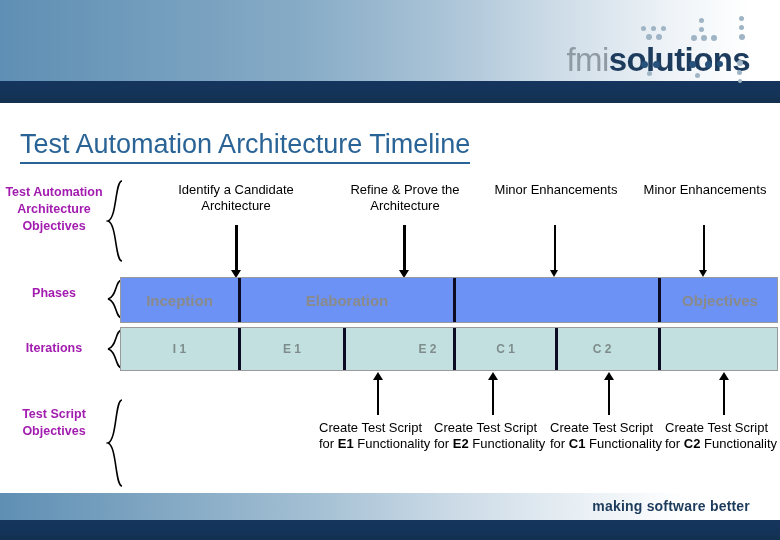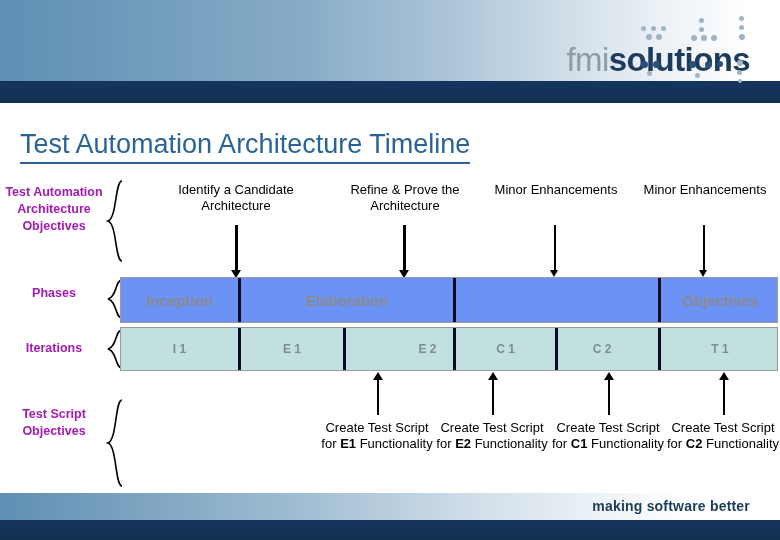--- a/index.html
+++ b/index.html
@@ -89,21 +89,21 @@
     display:flex;align-items:center;justify-content:center;
     font-weight:700;color:#8a8a8a;box-sizing:border-box;
   }
   .bar-phases .cell{font-size:15px;}
   .bar-iter .cell{font-size:12px;color:#7f8c8c;}
 
   .divider{position:absolute;top:0;height:100%;width:3px;background:#0b0b23;}
 
   
   .tsl{
-    position:absolute;text-align:center;font-size:13px;color:#000;
+    position:absolute;text-align:left;font-size:13px;color:#000;
     line-height:16px;
   }
   .tsl b{font-weight:700;}
 </style>
 </head>
 <body>
 
 <div class="hdr-band"></div>
 <div class="hdr-bar"></div>
 
@@ -196,21 +196,20 @@
   <div class="cell" style="left:0px;width:117px;">I 1</div>
   <div class="divider" style="left:117px;"></div>
   <div class="cell" style="left:120px;width:102px;">E 1</div>
   <div class="divider" style="left:222px;"></div>
   <div class="cell" style="left:225px;width:107px;margin-left:28px;">E 2</div>
   <div class="divider" style="left:332px;"></div>
   <div class="cell" style="left:335px;width:99px;">C 1</div>
   <div class="divider" style="left:434px;"></div>
   <div class="cell" style="left:437px;width:88px;">C 2</div>
   <div class="divider" style="left:537px;"></div>
-  <div class="cell" style="left:540px;width:118px;">T 1</div>
 </div>
 
 <div class="arrhead" style="left:373px;top:372px;border-left:5px solid transparent;border-right:5px solid transparent;border-bottom:8px solid #000;"></div>
 <div class="arr" style="left:376.5px;top:379px;width:2.5px;height:36px;"></div>
 
 <div class="arrhead" style="left:488px;top:372px;border-left:5px solid transparent;border-right:5px solid transparent;border-bottom:8px solid #000;"></div>
 <div class="arr" style="left:491.5px;top:379px;width:2.5px;height:36px;"></div>
 
 <div class="arrhead" style="left:604px;top:372px;border-left:5px solid transparent;border-right:5px solid transparent;border-bottom:8px solid #000;"></div>
 <div class="arr" style="left:607.5px;top:379px;width:2.5px;height:36px;"></div>

